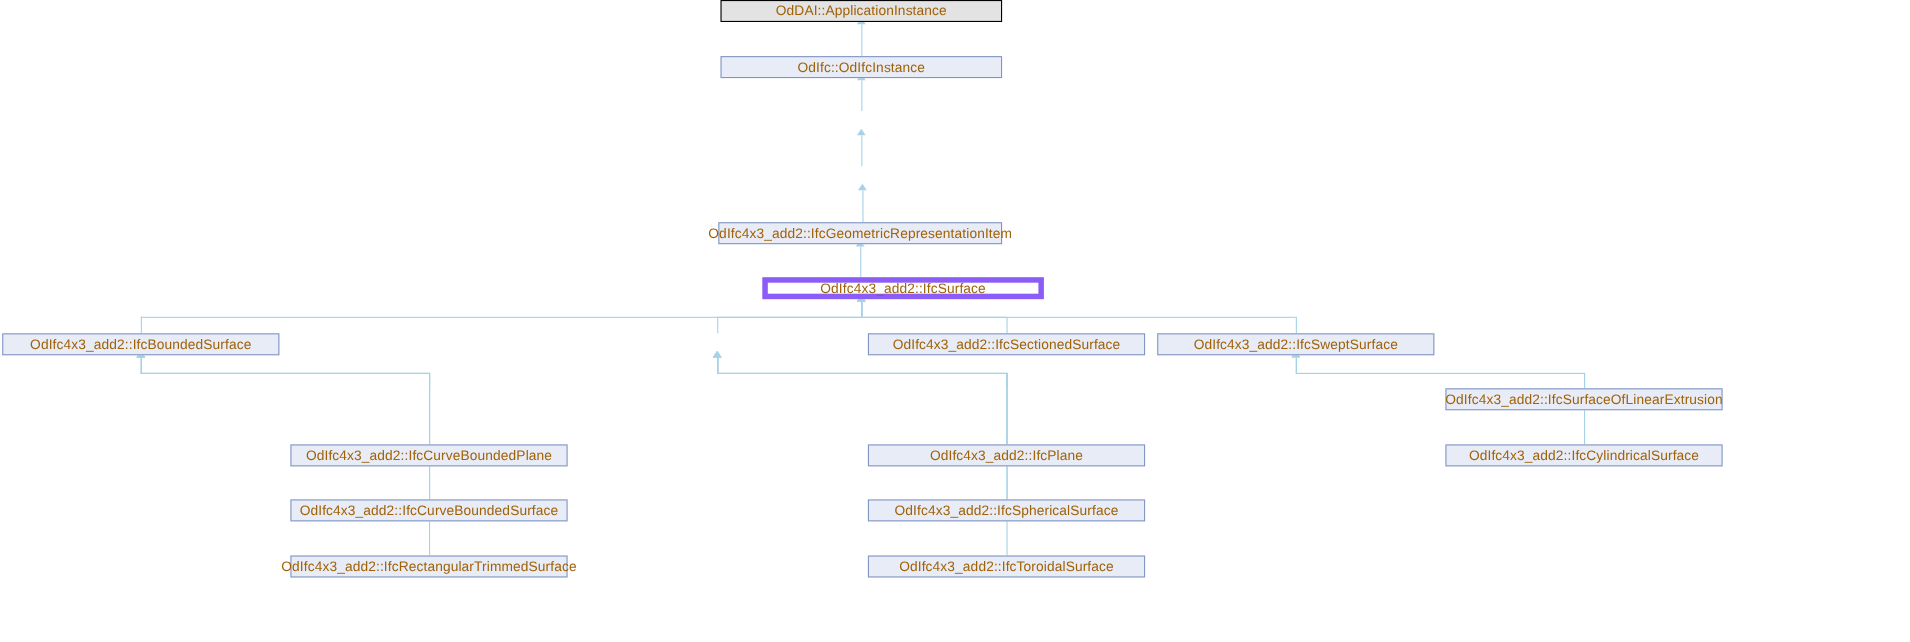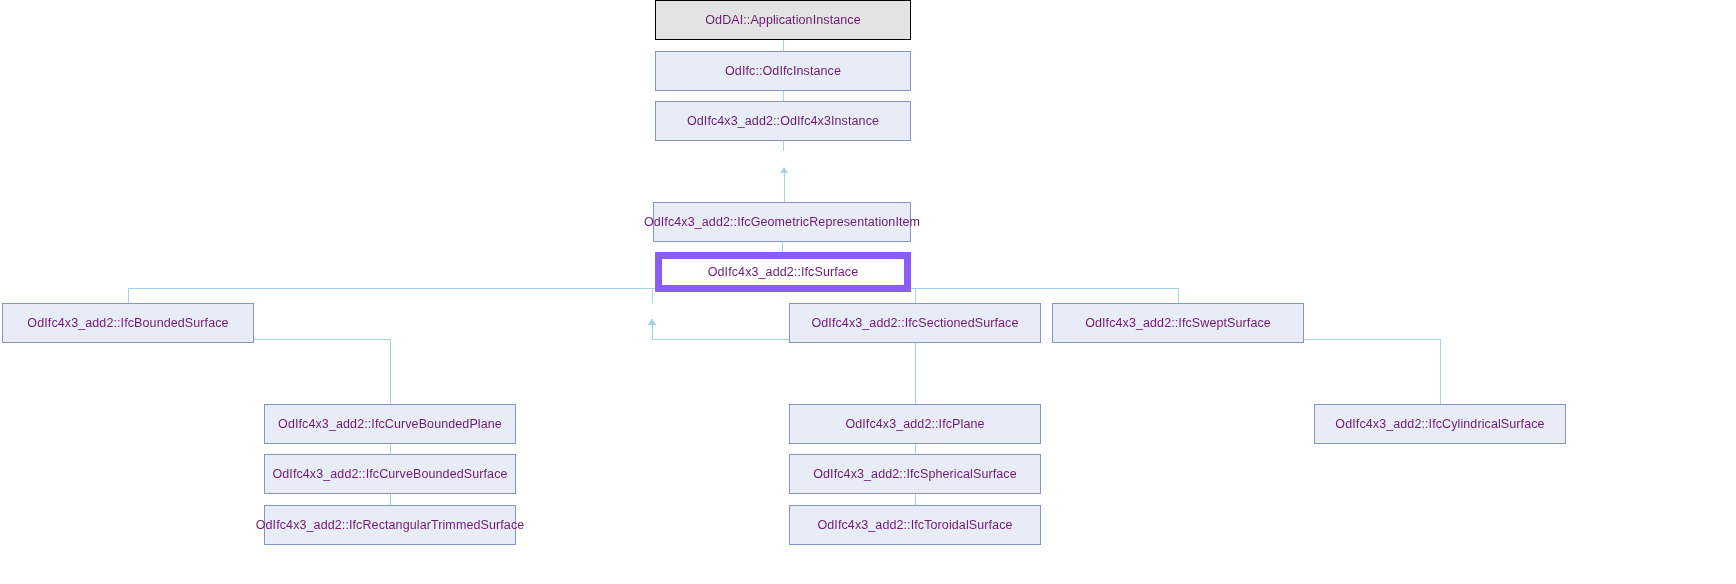--- a/index.html
+++ b/index.html
@@ -17,38 +17,39 @@
     position: absolute;
     left: 0; top: 0;
     width: 1736px;
     height: 584px;
   }
   .node {
     position: absolute;
     box-sizing: border-box;
     background: #e8ecf7;
     border: 1px solid #8296c4;
-    color: #701a75;
+    color: #a16207;
     font-size: 12.5px;
     line-height: 1;
     display: flex;
     align-items: center;
     justify-content: center;
-    height: 40px;
+    height: 20px;
     white-space: nowrap;
     letter-spacing: 0.1px;
     z-index: 5;
   }
   .node.root {
     background: #e3e3e3;
     border: 1px solid #000000;
   }
   .node.current {
     background: #ffffff;
-    border: 7px solid #8b5cf6;
+    border: 5px solid #8b5cf6;
+    margin-left: 38px;
   }
   .node.has-more::after {
     content: "";
     position: absolute;
     right: 0;
     bottom: 0;
     width: 0; height: 0;
     border-left: 9px solid transparent;
     border-bottom: 9px solid #8296c4;
   }
@@ -133,26 +134,26 @@
     <div class="edge v" style="left: 1178px; top: 325px; height: 14px;"></div>
     <div class="arrow-up" style="left: 1174px; top: 319px;"></div>
     <div class="edge h" style="top: 339px; left: 1178px; width: 262px;"></div>
     <div class="edge v" style="left: 1440px; top: 339px; height: 14px;"></div>
     <div class="edge v" style="left: 1178px; top: 325px; height: 14px;"></div>
     <div class="arrow-up" style="left: 1174px; top: 319px;"></div>
     <div class="edge h" style="top: 339px; left: 1178px; width: 262px;"></div>
     <div class="edge v" style="left: 1440px; top: 339px; height: 65px;"></div>
     <div class="node root" title="OdDAI::ApplicationInstance" style="left: 655px; top: 0px; width: 256px;">OdDAI::ApplicationInstance</div>
     <div class="node" title="OdIfc::OdIfcInstance" style="left: 655px; top: 51px; width: 256px;">OdIfc::OdIfcInstance</div>
-    <div class="node" title="OdIfc4x3_add2::OdIfc4x3Instance" style="left: 655px; top: 101px; width: 256px;">OdIfc4x3_add2::OdIfc4x3Instance</div>
     <div class="node" title="OdIfc4x3_add2::IfcGeometricRepresentationItem" style="left: 653px; top: 202px; width: 258px;">OdIfc4x3_add2::IfcGeometricRepresentationItem</div>
     <div class="node current" title="OdIfc4x3_add2::IfcSurface" style="left: 655px; top: 252px; width: 256px;">OdIfc4x3_add2::IfcSurface</div>
     <div class="node" title="OdIfc4x3_add2::IfcBoundedSurface" style="left: 2px; top: 303px; width: 252px;">OdIfc4x3_add2::IfcBoundedSurface</div>
     <div class="node" title="OdIfc4x3_add2::IfcSectionedSurface" style="left: 789px; top: 303px; width: 252px;">OdIfc4x3_add2::IfcSectionedSurface</div>
     <div class="node" title="OdIfc4x3_add2::IfcSweptSurface" style="left: 1052px; top: 303px; width: 252px;">OdIfc4x3_add2::IfcSweptSurface</div>
     <div class="node" title="OdIfc4x3_add2::IfcCurveBoundedPlane" style="left: 264px; top: 404px; width: 252px;">OdIfc4x3_add2::IfcCurveBoundedPlane</div>
     <div class="node" title="OdIfc4x3_add2::IfcCurveBoundedSurface" style="left: 264px; top: 454px; width: 252px;">OdIfc4x3_add2::IfcCurveBoundedSurface</div>
     <div class="node" title="OdIfc4x3_add2::IfcRectangularTrimmedSurface" style="left: 264px; top: 505px; width: 252px;">OdIfc4x3_add2::IfcRectangularTrimmedSurface</div>
     <div class="node" title="OdIfc4x3_add2::IfcPlane" style="left: 789px; top: 404px; width: 252px;">OdIfc4x3_add2::IfcPlane</div>
     <div class="node" title="OdIfc4x3_add2::IfcSphericalSurface" style="left: 789px; top: 454px; width: 252px;">OdIfc4x3_add2::IfcSphericalSurface</div>
     <div class="node" title="OdIfc4x3_add2::IfcToroidalSurface" style="left: 789px; top: 505px; width: 252px;">OdIfc4x3_add2::IfcToroidalSurface</div>
+    <div class="node" title="OdIfc4x3_add2::IfcSurfaceOfLinearExtrusion" style="left: 1314px; top: 353px; width: 252px;">OdIfc4x3_add2::IfcSurfaceOfLinearExtrusion</div>
     <div class="node" title="OdIfc4x3_add2::IfcSurfaceOfRevolution" style="left: 1314px; top: 404px; width: 252px;">OdIfc4x3_add2::IfcCylindricalSurface</div>
   </div>
 
 </body></html>

